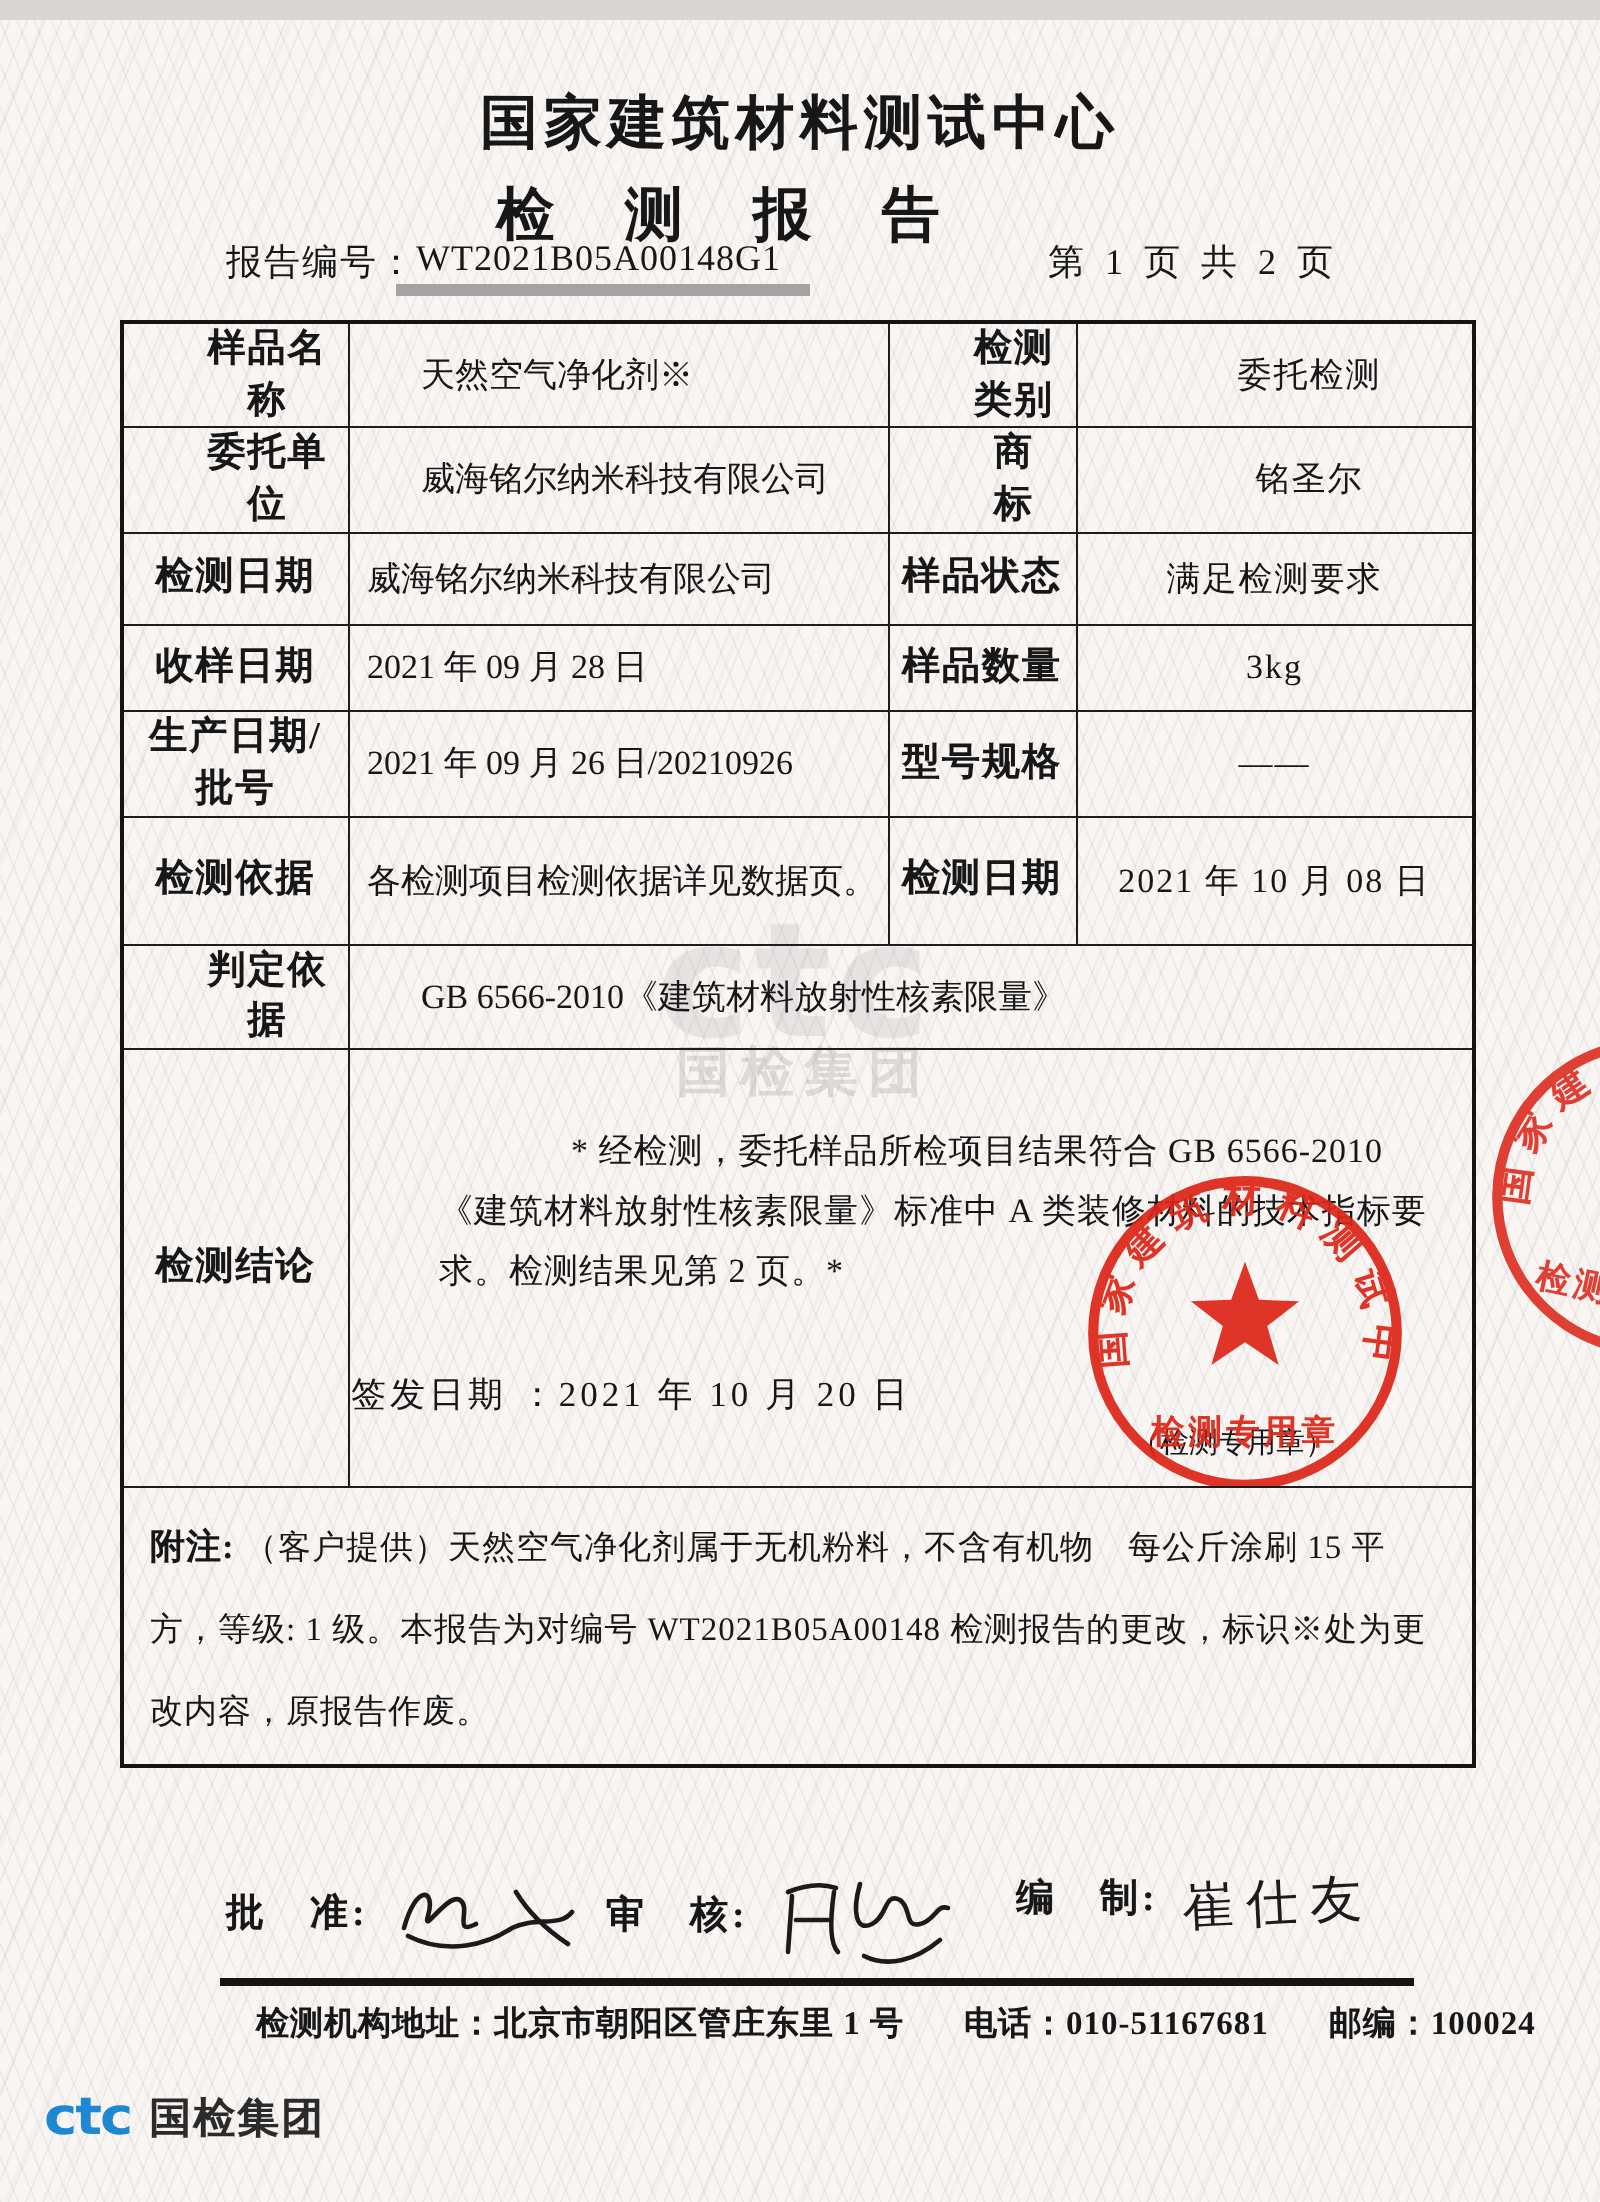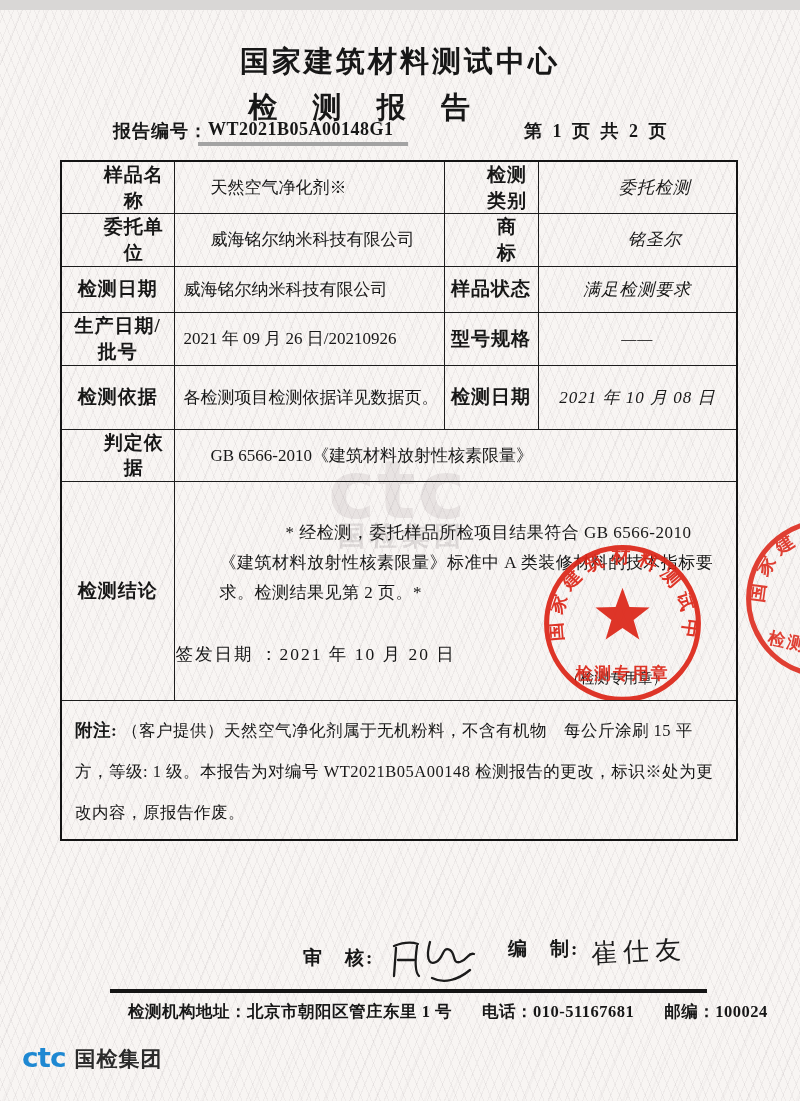--- a/index.html
+++ b/index.html
@@ -14,34 +14,34 @@
       repeating-linear-gradient(112deg, rgba(150,140,145,0.10) 0 1px, transparent 1px 8px),
       repeating-linear-gradient(68deg,  rgba(150,140,145,0.10) 0 1px, transparent 1px 8px),
       repeating-linear-gradient(112deg, rgba(150,140,145,0.05) 0 2px, transparent 2px 23px);
   }
   .top-band{position:absolute;left:0;top:0;width:800px;height:10px;background:#d9d7d6;z-index:2;}
 
   .title1{position:absolute;left:0;top:42px;width:800px;text-align:center;
     font-size:29px;font-weight:bold;letter-spacing:3px;z-index:2;}
   .title2{position:absolute;left:0;top:88px;width:732px;text-align:center;
     font-size:29px;font-weight:bold;letter-spacing:14px;z-index:2;}
-  .report-line{position:absolute;left:0;top:119px;width:800px;height:30px;z-index:2;font-size:18px;font-weight:bold;}
+  .report-line{position:absolute;left:0;top:119px;width:800px;height:30px;z-index:2;font-size:18px;font-weight:normal;}
   .rl-label{position:absolute;left:113px;top:0;letter-spacing:1px;}
-  .rl-no{position:absolute;left:198px;top:0;padding:0 14px 2px 10px;border-bottom:4px solid #a3a3a3;
+  .rl-no{position:absolute;left:198px;top:0;padding:0 14px 2px 10px;border-bottom:6px solid #a3a3a3;
     font-family:"Liberation Serif",serif;letter-spacing:0.5px;}
   .rl-page{position:absolute;left:524px;top:0;letter-spacing:3px;}
 
   table.main{position:absolute;left:60px;top:160px;width:676px;z-index:1;
     border-collapse:collapse;table-layout:fixed;}
   table.main td{border:1.6px solid #1d1d1d;vertical-align:middle;overflow:hidden;}
   table.main{border:2.5px solid #141414;}
   td.lbl{font-weight:bold;text-align:center;font-size:19px;letter-spacing:1px;
     word-break:break-all;line-height:1.35;padding:0 4px;}
   td.val{text-align:left;padding-left:9px;font-size:17px;}
-  td.valc{text-align:center;font-size:17px;letter-spacing:1px;font-style:italic;}
+  td.valc{text-align:center;font-size:17px;letter-spacing:1px;}
   tr.h42 td{height:42px;padding-left:36px;} tr.h43 td{height:43px;} tr.h40 td{height:40px;}
   tr.h50 td{height:50px;} tr.h61 td{height:61px;} tr.h51 td{height:51px;}
   tr.h216 td{height:216px;} tr.h88 td{height:88px;}
 
   td.concl{position:relative;vertical-align:top;text-align:left;}
   .concl-p{margin:24px 20px 0 44px;text-indent:66px;font-size:17px;line-height:30px;letter-spacing:0.5px;}
   .sign-line{margin-top:34px;text-align:left;padding-right:16px;font-size:17.5px;letter-spacing:2px;}
   .seal-note{margin-top:3px;text-align:right;padding-right:68px;font-size:14.5px;}
   .stamp-main{position:absolute;left:366px;top:60px;width:163px;height:163px;z-index:5;opacity:0.93;}
 
@@ -113,20 +113,26 @@
       <td class="lbl">委托单位</td>
       <td class="val">威海铭尔纳米科技有限公司</td>
       <td class="lbl">商　　标</td>
       <td class="valc">铭圣尔</td>
     </tr>
     <tr class="h43">
       <td class="lbl">检测日期</td>
       <td class="val">威海铭尔纳米科技有限公司</td>
       <td class="lbl">样品状态</td>
       <td class="valc">满足检测要求</td>
+    </tr>
+    <tr class="h40">
+      <td class="lbl">收样日期</td>
+      <td class="val">2021 年 09 月 28 日</td>
+      <td class="lbl">样品数量</td>
+      <td class="valc">3kg</td>
     </tr>
     <tr class="h50">
       <td class="lbl">生产日期/批号</td>
       <td class="val">2021 年 09 月 26 日/20210926</td>
       <td class="lbl">型号规格</td>
       <td class="valc">——</td>
     </tr>
     <tr class="h61">
       <td class="lbl">检测依据</td>
       <td class="val">各检测项目检测依据详见数据页。</td>
@@ -173,20 +179,26 @@
         </defs>
       <text font-size="18.5" font-weight="bold" fill="#dd2719" letter-spacing="6.5" font-family="Liberation Serif,serif">
         <textPath href="#arcB" startOffset="4">国家建筑材料测试中心</textPath>
       </text>
       <polygon fill="#dd2719" points="80,45 73.2,63.7 53.4,64.4 69.1,76.6 63.5,95.7 80,84.5 96.5,95.7 90.9,76.6 106.6,64.4 86.8,63.7"></polygon>
       <text x="80" y="134" text-anchor="middle" font-size="16.5" font-weight="bold" fill="#dd2719" letter-spacing="2" font-family="Liberation Serif,serif">检测专用章</text>
     </svg>
   </div>
 
   <div class="sig-row">
+    <span class="sig-g1">
+      <span class="sig-label">批　准:</span>
+      <svg class="sig-svg" width="104" height="50" viewBox="0 0 104 50">
+        <path d="M10,30 C16,8 26,10 22,24 C19,34 32,12 38,16 C44,20 34,34 46,28 M12,34 C32,44 52,38 64,30 C76,24 88,30 94,22 M66,12 C72,22 80,30 92,38" fill="none" stroke="#1b1b1b" stroke-width="2.3" stroke-linecap="round"></path>
+      </svg>
+    </span>
     <span class="sig-g2">
       <span class="sig-label">审　核:</span>
       <svg class="sig-svg" width="98" height="52" viewBox="0 0 98 52">
         <path d="M12,12 C22,8 30,8 36,10 M14,14 L12,42 M35,12 C33,26 33,38 37,42 M16,26 L32,26 M48,8 C44,22 46,32 54,28 C62,24 60,12 68,16 C74,20 70,30 78,28 C86,26 86,18 92,20 M50,44 C62,50 76,46 88,36" fill="none" stroke="#1b1b1b" stroke-width="2.3" stroke-linecap="round"></path>
       </svg>
     </span>
     <span class="sig-g3">
       <span class="sig-label">编　制:</span>
       <span class="sig-name">崔仕友</span>
     </span>

